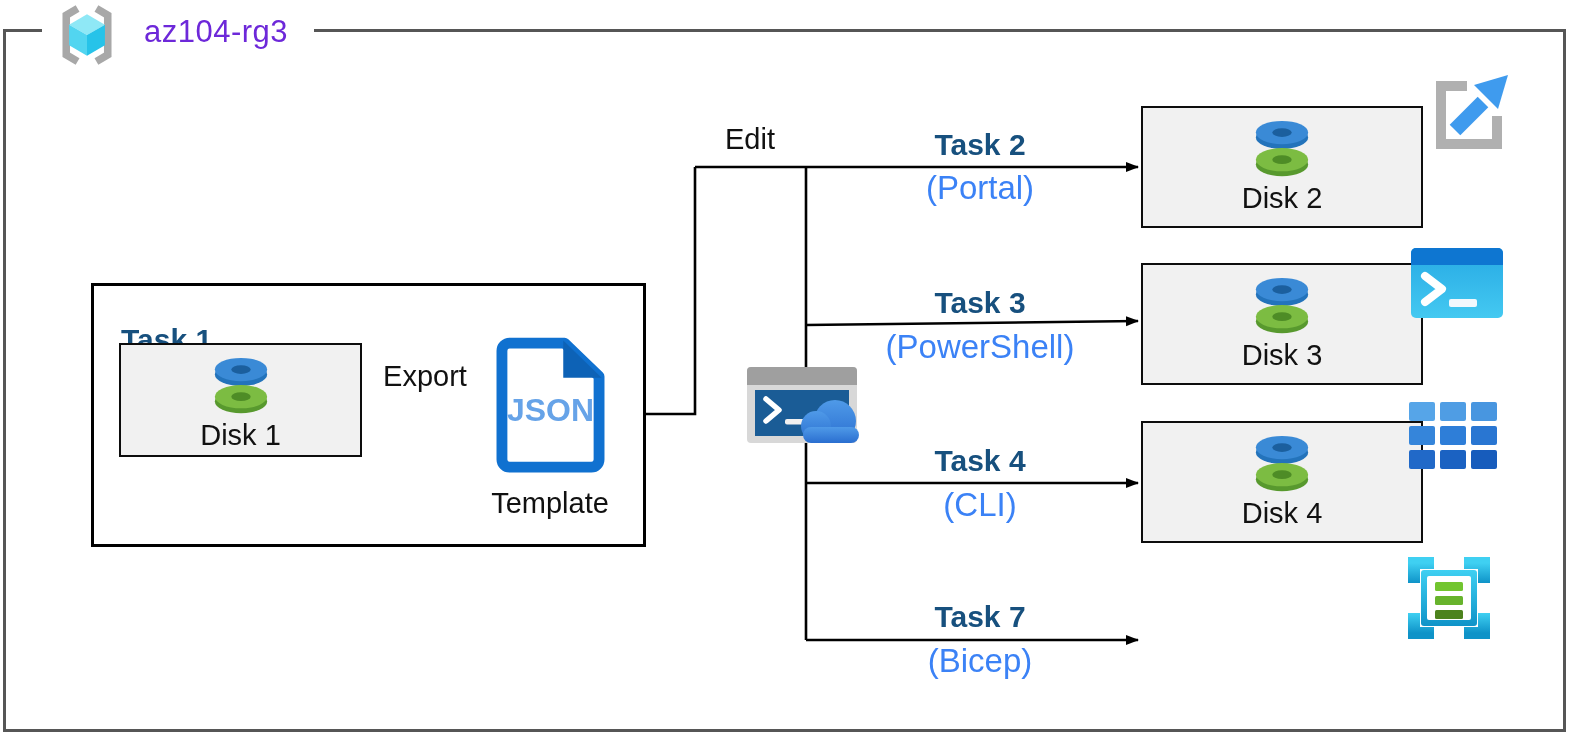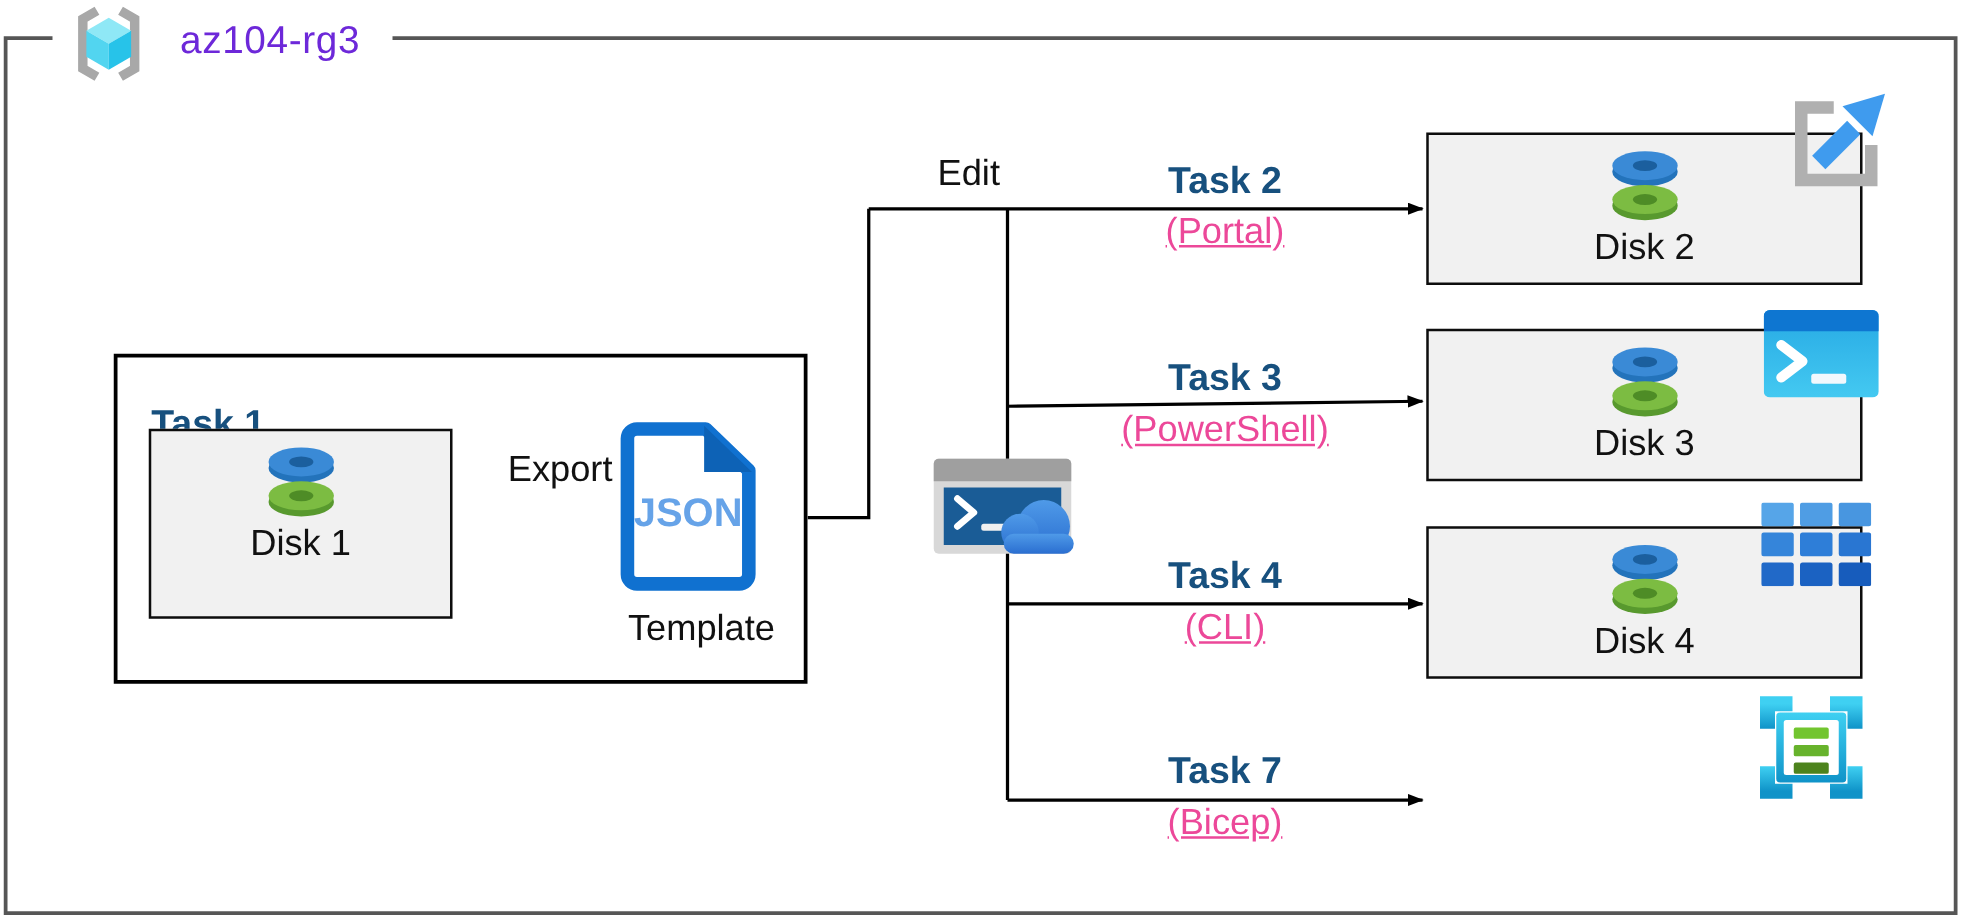--- a/index.html
+++ b/index.html
@@ -9,29 +9,29 @@
   .abs { position:absolute; }
 
   .outer-box { left:3px; top:29px; width:1563px; height:703px; border:3px solid #565656; }
   .header-patch { left:42px; top:0; width:272px; height:66px; background:#fff; }
   .rg-title { left:144px; top:14px; font-size:31px; color:#6d28d9; letter-spacing:0.5px; }
 
   .task1-box { left:91px; top:283px; width:555px; height:264px; border:3px solid #000; background:#fff; }
   .task-title { font-size:30px; font-weight:bold; color:#17507e; }
   .task1-title { left:121px; top:295px;margin-top:28px; }
 
-  .disk-box { width:243px; height:152px; background:#f1f1f1; border:2px solid #0d0d0d;
+  .disk-box { width:243px; height:114px; background:#f1f1f1; border:2px solid #0d0d0d;
               display:flex; flex-direction:column; align-items:center; padding-top:10px; }
-  .disk-box-right { left:1141px; width:349px; height:122px; }
+  .disk-box-right { left:1141px; width:282px; height:122px; }
   .disk-label { font-size:29px; color:#111; margin-top:2px; }
 
   .plain-label { font-size:29px; color:#111; }
-  .center { text-align:right; }
-
-  .method-label { font-size:29px; color:#ec4899;text-decoration:underline; }
+  .center { text-align:center; }
+
+  .method-label { font-size:33px; color:#3b82f6; }
   .tcol { left:850px; width:260px; text-align:center; }
 
   svg { display:block; }
   .lines { left:0; top:0; pointer-events:none; }
 </style>
 </head>
 <body>
 
 <div id="canvas">
 

